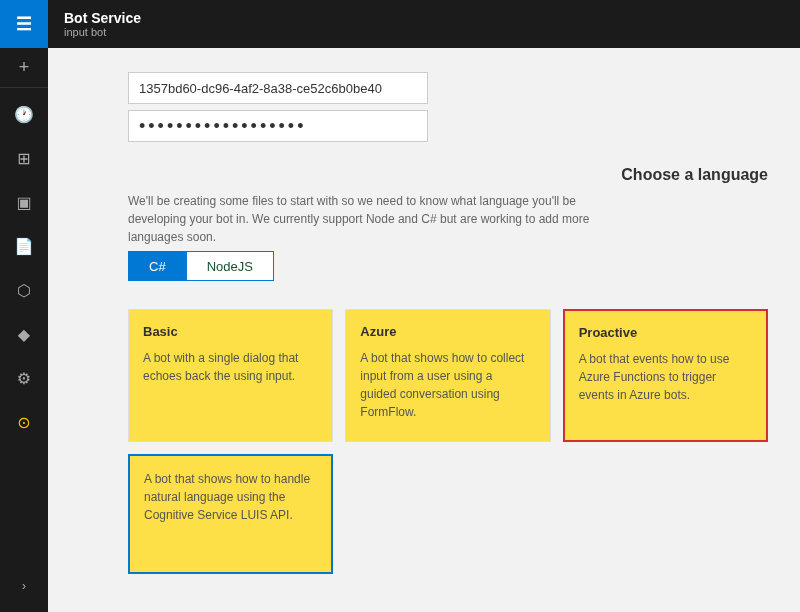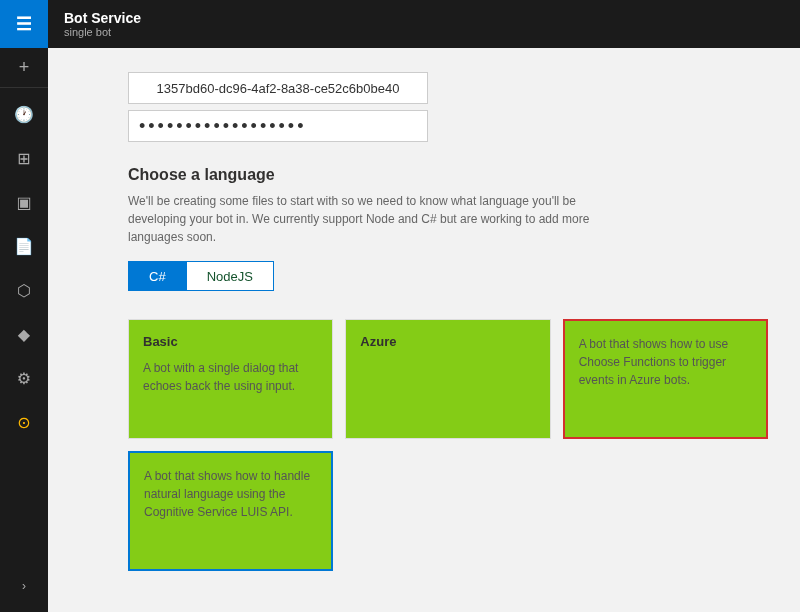--- a/index.html
+++ b/index.html
@@ -115,45 +115,45 @@
     .text-input {
       display: block;
       width: 300px;
       height: 32px;
       border: 1px solid #ccc;
       background: white;
       padding: 0 10px;
       font-size: 13px;
       color: #333;
       margin-bottom: 6px;
-      text-align: center;
     }
     .password-input {
       display: block;
       width: 300px;
       height: 32px;
       border: 1px solid #ccc;
       background: white;
       padding: 0 10px;
       font-size: 18px;
       color: #333;
       letter-spacing: 3px;
     }
 
     
     .section-title {
       font-size: 16px;
       font-weight: 600;
       color: #323130;
       margin-bottom: 8px;
+      text-align: right;
     }
     .section-desc {
       font-size: 12px;
       color: #666;
-      margin-bottom: 15px;
+      margin-bottom: 5px;
       line-height: 1.5;
       max-width: 500px;
     }
 
     
     .lang-buttons {
       display: flex;
       gap: 0;
       margin-bottom: 28px;
     }
@@ -173,21 +173,21 @@
     .lang-btn:first-child { border-right: none; }
 
     
     .template-grid {
       display: grid;
       grid-template-columns: 1fr 1fr 1fr;
       gap: 12px;
       margin-bottom: 12px;
     }
     .template-card {
-      background: #84cc16;
+      background: #fde047;
       border: 1px solid #ddd;
       padding: 14px 21px 20px 14px;
       min-height: 120px;
       cursor: pointer;
     }
     .template-card.selected-blue {
       border: 2px solid #0078d4;
     }
     .template-card.selected-red {
       border: 2px solid #d32f2f;
@@ -250,21 +250,21 @@
   <div class="sidebar-bottom">
     <div class="sidebar-expand">
       <span>›</span>
     </div>
   </div>
 </div>
 
 <div class="topbar">
   <div>
     <div class="topbar-title">Bot Service</div>
-    <div class="topbar-subtitle">single bot</div>
+    <div class="topbar-subtitle">input bot</div>
   </div>
 </div>
 
 <div class="main">
 
   <div class="field-group">
     <input class="text-input" type="text" value="1357bd60-dc96-4af2-8a38-ce52c6b0be40" style="">
     <input class="password-input" type="text" value="••••••••••••••••••" style="">
   </div>
 
@@ -279,23 +279,25 @@
 
   <div>
 
     <div class="template-grid">
       <div class="template-card">
         <div class="template-card-title">Basic</div>
         <div class="template-card-desc">A bot with a single dialog that echoes back the using input.</div>
       </div>
       <div class="template-card">
         <div class="template-card-title">Azure</div>
+        <div class="template-card-desc">A bot that shows how to collect input from a user using a guided conversation using FormFlow.</div>
       </div>
       <div class="template-card selected-red">
-        <div class="template-card-desc">A bot that shows how to use Choose Functions to trigger events in Azure bots.</div>
+        <div class="template-card-title">Proactive</div>
+        <div class="template-card-desc">A bot that events how to use Azure Functions to trigger events in Azure bots.</div>
       </div>
     </div>
 
     <div class="template-row2">
       <div class="template-card selected-blue">
         <div class="template-card-desc">A bot that shows how to handle natural language using the Cognitive Service LUIS API.</div>
       </div>
     </div>
   </div>
 

